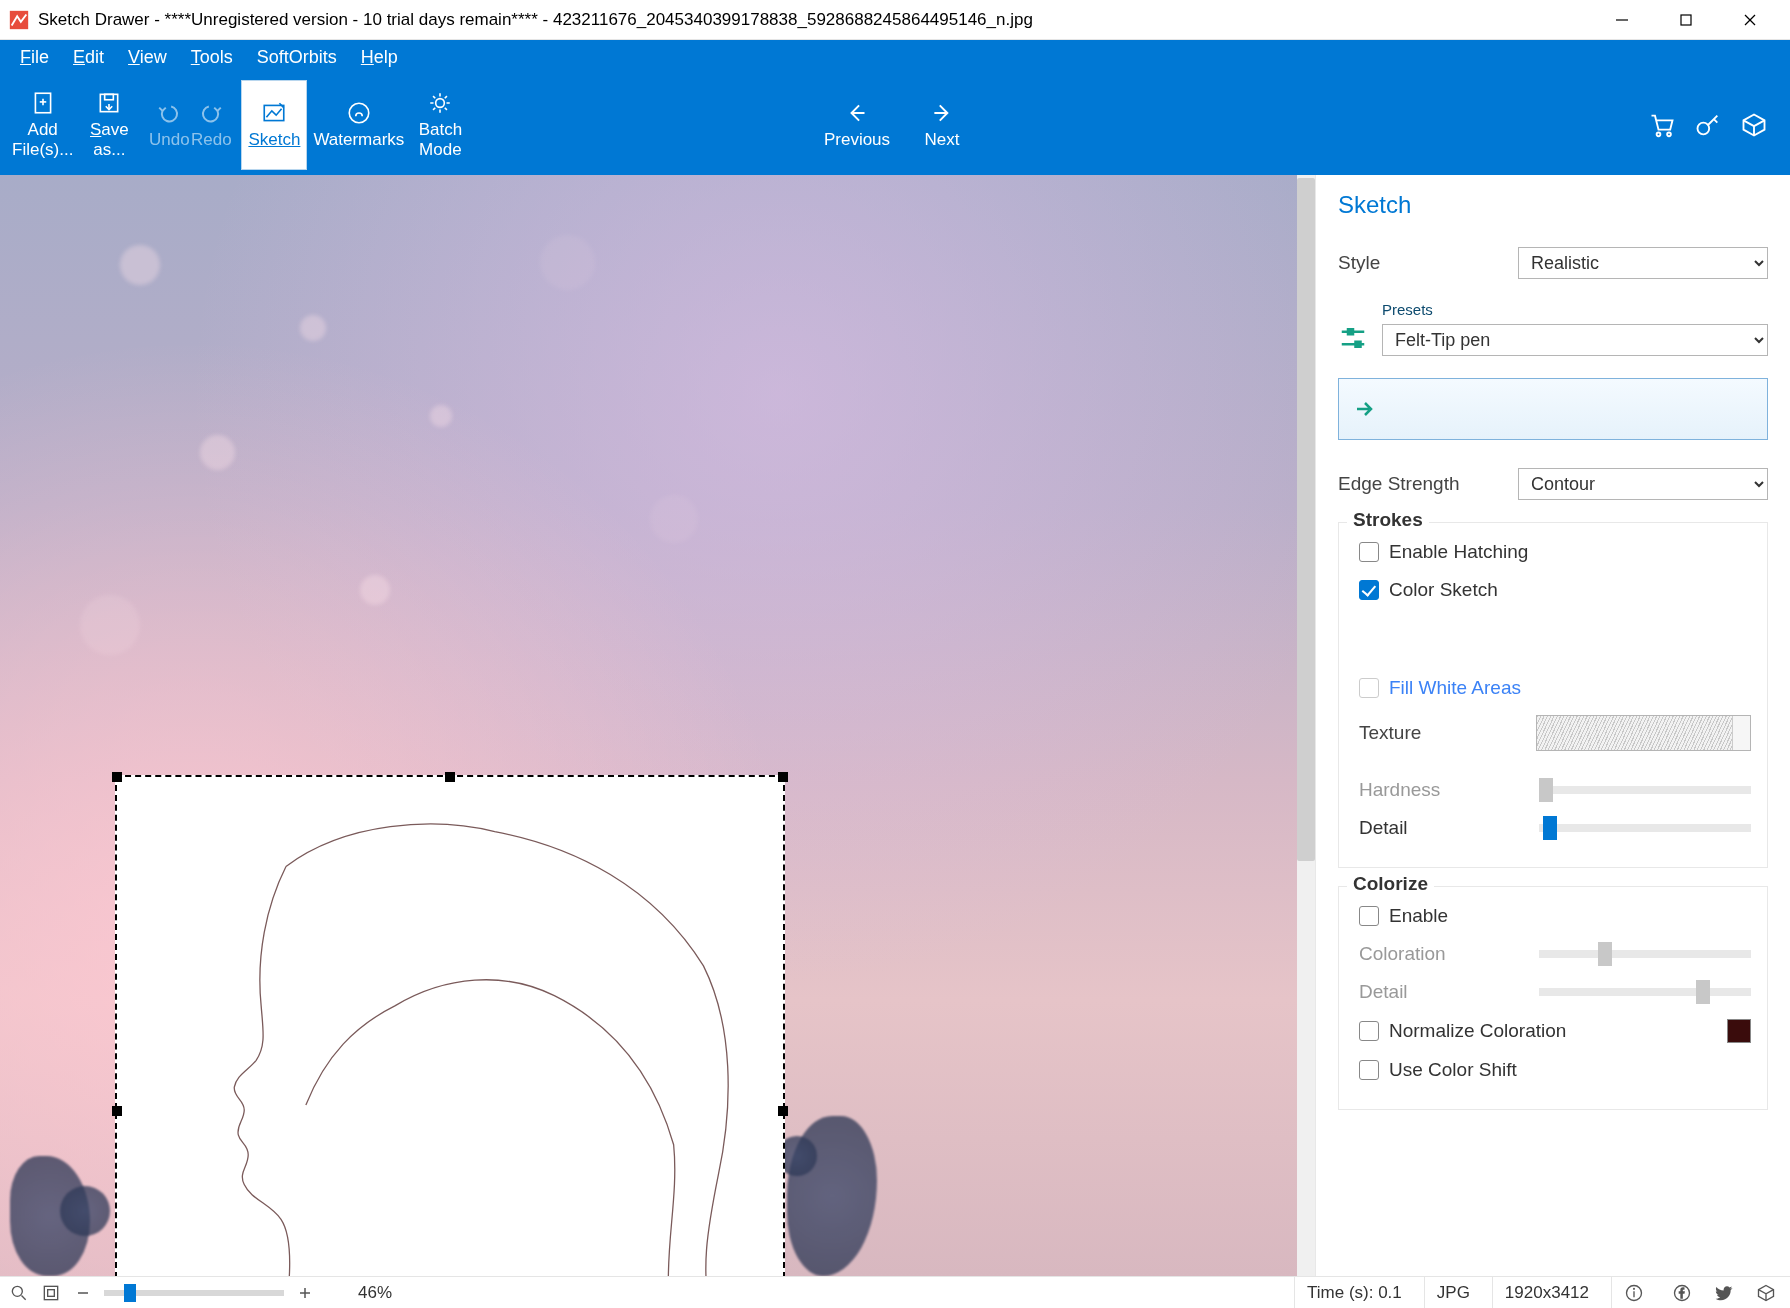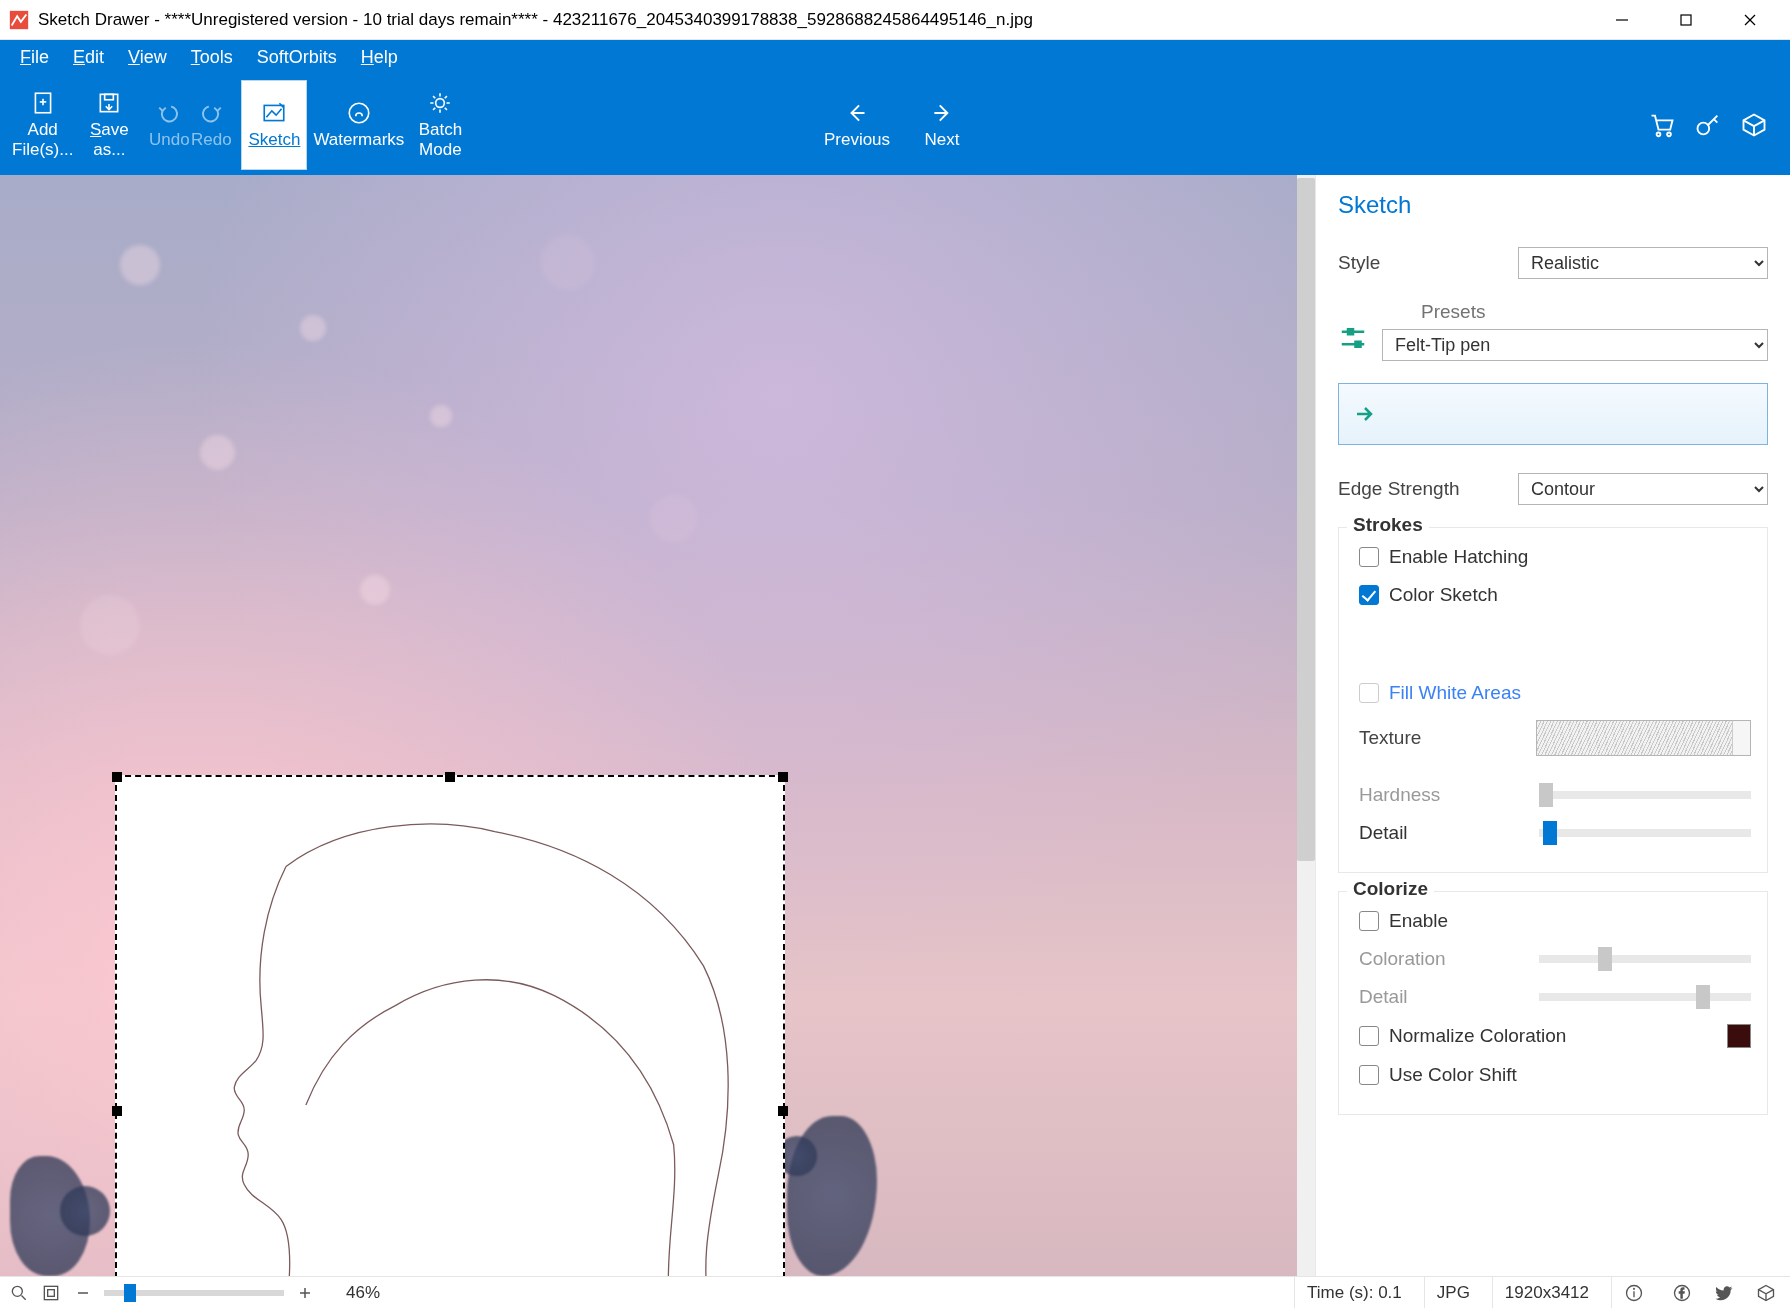--- a/index.html
+++ b/index.html
@@ -55,21 +55,21 @@
 
 
 .panel { width: 475px; background: #fff; border-left: 1px solid #e8e8e8; padding: 16px 22px 10px 22px; overflow-y: auto; }
 .panel h2 { color: #0078d4; font-weight: 400; font-size: 24px; margin-bottom: 28px; }
 .row { display: flex; align-items: center; margin-bottom: 22px; gap: 12px; }
 .row label.lbl, .label-col { font-size: 19px; color: #444; width: 168px; }
 .sel { flex: 1; height: 32px; border: 1px solid #b5b5b5; background: #fff; font-size: 18px; padding: 2px 8px; color: #333; }
 .presets-wrap { display: flex; gap: 14px; align-items: flex-start; margin-bottom: 22px; }
 .presets-icon { width: 30px; height: 30px; margin-top: 22px; }
 .presets-col { flex: 1; }
-.presets-col .plabel { font-size: 19px; color: #737373; margin-bottom: 6px; margin-left: 39px; }
+.presets-col .plabel { font-size: 15px; color: #0c4a6e; margin-bottom: 6px; }
 .run-btn { width: 100%; height: 62px; border: 1px solid #7fb2dc; background: linear-gradient(180deg,#f4faff,#e6f2fb); display: flex; align-items: center; font-size: 25px; font-weight: 600; color: #222; cursor: pointer; margin-bottom: 28px; }
 .run-btn .arrow { width: 24px; height: 24px; margin: 0 56px 0 14px; }
 .run-btn span { flex: 1; text-align: center; margin-left: -70px; }
 
 .group { border: 1px solid #e8e8e8; padding: 18px 16px 12px 20px; margin-bottom: 18px; position: relative; }
 .group-title { position: absolute; top: -14px; left: 8px; background: #fff; padding: 0 6px; font-size: 19px; color: #333; font-weight: 600; }
 .chk-row { display: flex; align-items: center; gap: 10px; margin-bottom: 16px; font-size: 19px; color: #333; }
 .chk-row.dim { color: #3b82f6; }
 .chk { width: 20px; height: 20px; border: 1.5px solid #888; border-radius: 3px; background: #fff; display: inline-flex; align-items: center; justify-content: center; cursor: pointer; }
 .chk.checked { background: #0078d4; border-color: #0078d4; }
@@ -404,21 +404,21 @@
       </div>
     <div class="zoom-slider">
         <div class="zthumb"></div>
       </div>
     <div class="sb-iconbtn">
         <svg class="sbicon" viewBox="0 0 24 24" stroke-width="1.8">
           <line x1="6" y1="12" x2="18" y2="12"></line>
           <line x1="12" y1="6" x2="12" y2="18"></line>
         </svg>
       </div>
-    <span style="margin-left:20px">46%</span>
+    <span style="margin-left:32px">46%</span>
   </div>
   <div class="sb-spacer"></div>
   <div class="cell">Time (s): 0.1</div>
   <div class="cell">JPG</div>
   <div class="cell">1920x3412</div>
   <div class="cell">
       <svg class="sbicon" viewBox="0 0 24 24" stroke-width="1.6">
         <circle cx="12" cy="12" r="9"></circle>
         <line x1="12" y1="10" x2="12" y2="17"></line>
         <circle cx="12" cy="7" r="0.5" fill="#555"></circle>

